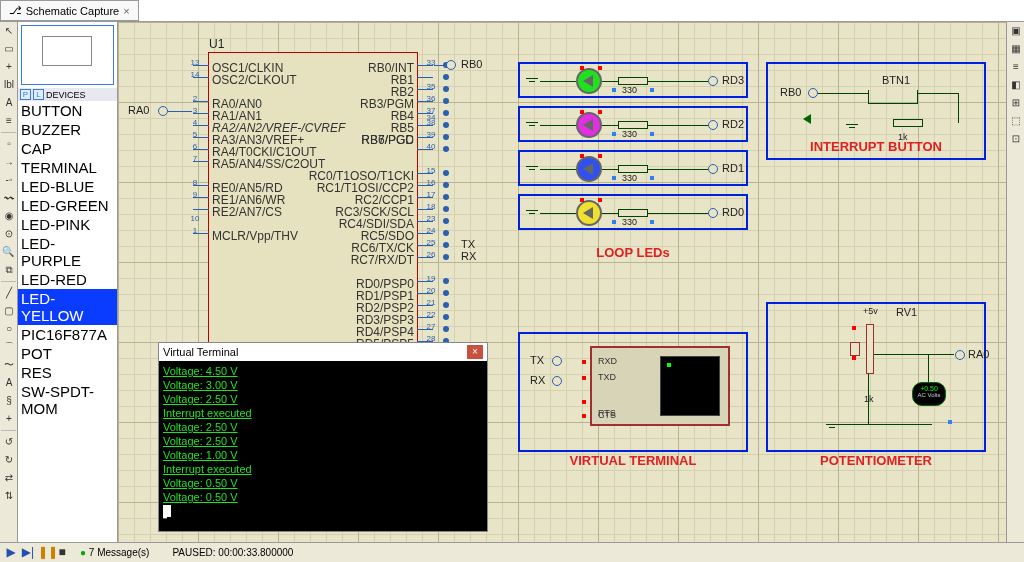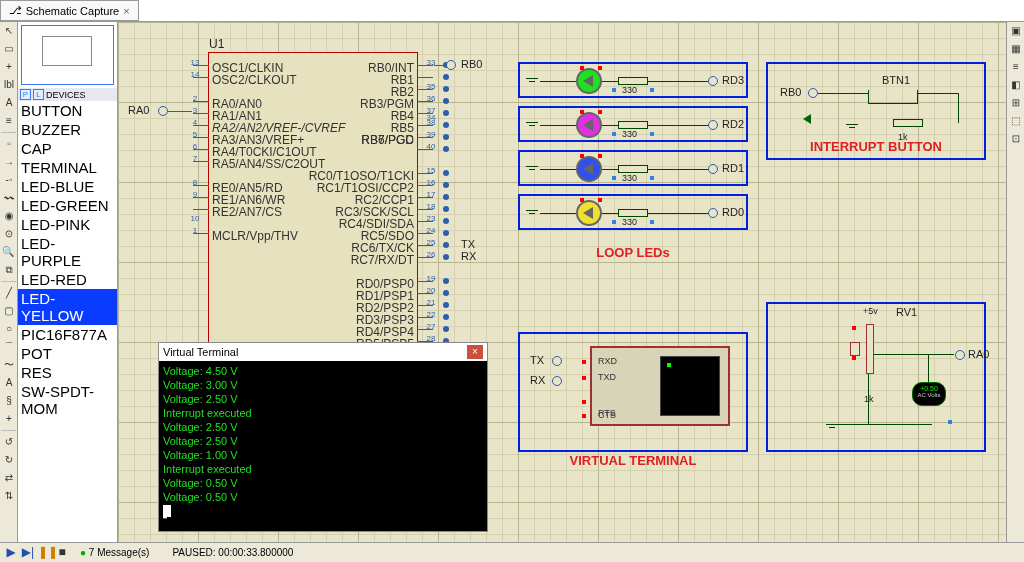--- a/index.html
+++ b/index.html
@@ -66,21 +66,21 @@
 .res { position:absolute; top:13px; width:30px; height:8px; border:1px solid #040; background:#e8e4c8; }
 .rval { position:absolute; font-size:9px; color:#222; }
 .pin-ind { width:4px;height:4px;position:absolute; }
 .pi-r { background:#f00; }
 .pi-b { background:#3080f0; }
 
 .vt-win { position:absolute; top:320px; left:40px; width:330px; height:190px; background:#000; border:1px solid #888; }
 .vt-bar { height:18px; background:#fff; display:flex; align-items:center; font-size:11px; padding:0 4px; }
 .vt-bar .cls { margin-left:auto; width:16px;height:14px;background:#c8503c;color:#fff;font-size:10px;text-align:center;line-height:14px;cursor:pointer; }
 .vt-body { padding:4px; font-family:'Courier New',monospace; font-size:11px; color:#20e020; line-height:13px; }
-.vt-body span { white-space:pre; }
+.vt-body span { white-space:pre;text-decoration:underline; }
 
 .vtmod { position:absolute; background:#d8d4b8; border:2px solid #a03030; }
 .vtscr { position:absolute; background:#000; border:1px solid #444; }
 .vtpin { position:absolute; font-size:9px; color:#333; }
 
 .status { position:absolute; bottom:0; left:0; right:0; height:20px; background:#ece9d8; border-top:1px solid #999; display:flex; align-items:center; font-size:10px; padding:0 4px; gap:3px; }
 .status .pb { width:14px;height:14px;font-size:12px;line-height:12px;cursor:pointer;color:#2050b0;text-align:center; }
 .status .msg { margin-left:8px; }
 .status .grn { color:#0a0; }
 
@@ -421,20 +421,21 @@
       <div class="wire-h" style="top:50px;left:106px;width:80px"></div>
       <div style="position:absolute;top:50px;left:160px;width:1px;height:30px;background:#040"></div>
       <div class="meter" style="top:78px;left:144px">
         <div>+0.50</div>
         <div style="color:#ccc;font-size:6px">AC Volts</div>
       </div>
       <div class="gnd" style="top:120px;left:60px"></div>
       <div style="position:absolute;top:70px;left:100px;width:1px;height:50px;background:#040"></div>
       <div class="wire-h" style="top:120px;left:64px;width:100px"></div>
       <div class="pin-ind pi-b" style="top:116px;left:180px"></div>
+      <div class="panel-title">POTENTIOMETER</div>
     </div>
 
     <div class="vt-win">
       <div class="vt-bar">
         <span>Virtual Terminal</span>
         <span class="cls">×</span>
       </div>
       <div class="vt-body" id="vtbody"><span>Voltage: 4.50 V</span><br><span>Voltage: 3.00 V</span><br><span>Voltage: 2.50 V</span><br><span>Interrupt executed</span><br><span>Voltage: 2.50 V</span><br><span>Voltage: 2.50 V</span><br><span>Voltage: 1.00 V</span><br><span>Interrupt executed</span><br><span>Voltage: 0.50 V</span><br><span>Voltage: 0.50 V</span><br><span style="background: rgb(255, 255, 255); color: rgb(255, 255, 255);">▌</span></div>
     </div>
 

